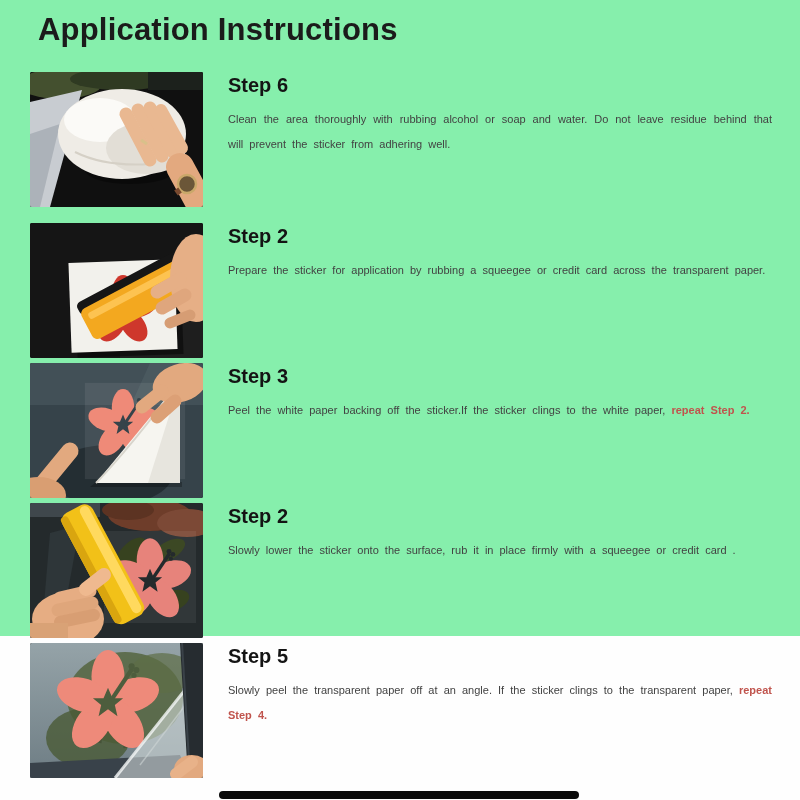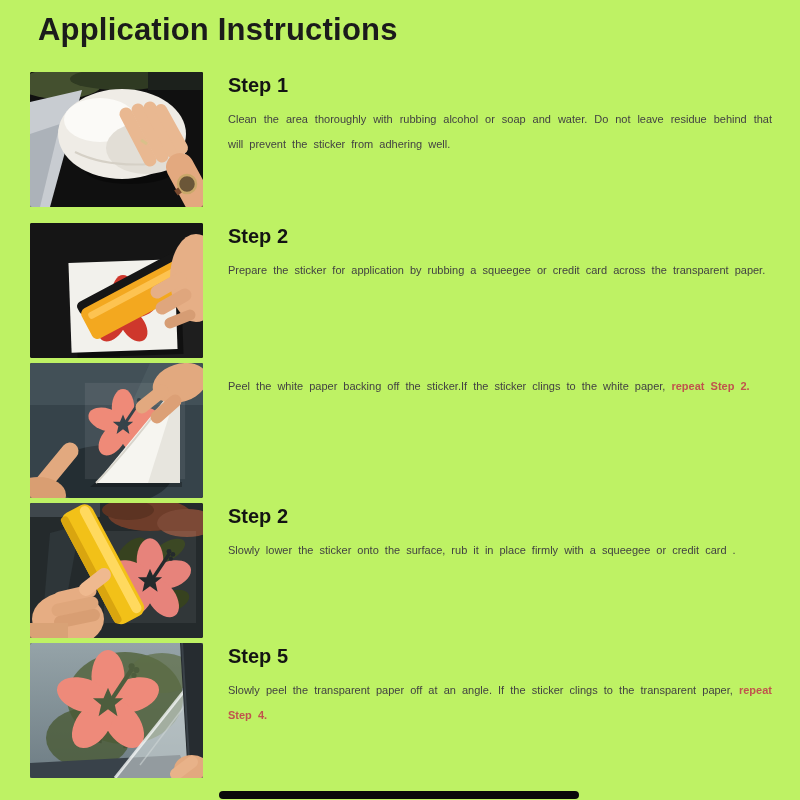--- a/index.html
+++ b/index.html
@@ -1,17 +1,17 @@
 <!DOCTYPE html>
 <html style="--title-color: #1b1b1b; --heading-color: #141414; --body-color: #424242; --red-color: #c0544d;"><head>
 <meta charset="utf-8">
 <style>
   html,body{margin:0;padding:0;background:#fefefe;width:800px;height:800px;overflow:hidden;
     font-family:"Liberation Sans",sans-serif;}
-  #page{position:relative;width:800px;height:800px;background:#bef264;}
+  #page{position:relative;width:800px;height:636px;background:#86efac;}
   #title{position:absolute;left:38px;top:12px;font-size:31px;font-weight:bold;
     color:var(--title-color,#1b1b1b);letter-spacing:0.2px;}
   #steps{position:absolute;left:30px;top:72px;width:742px;}
   .row{display:flex;align-items:flex-start;margin-bottom:5px;}
   .row.first{margin-bottom:16px;}
   .photo{flex:none;width:173px;height:135px;border-radius:2px;overflow:hidden;
     position:relative;background:#111;}
   .photo svg{display:block;width:173px;height:135px;}
   .txt{margin-left:25px;width:560px;}
   .step-h{font-size:20px;font-weight:bold;color:var(--heading-color,#141414);
@@ -71,21 +71,21 @@
             <line x1="120" y1="36" x2="143" y2="80" stroke-width="13"></line>
             <line x1="131" y1="38" x2="152" y2="76" stroke-width="12"></line>
           </g>
           <line x1="150" y1="95" x2="170" y2="132" stroke="#e3a97f" stroke-width="28" stroke-linecap="round"></line>
           <line x1="111" y1="68" x2="117" y2="72" stroke="#d9c08a" stroke-width="3"></line>
           <circle cx="157" cy="112" r="9" fill="#6b5638" stroke="#caa86a" stroke-width="2.5"></circle>
           <line x1="146" y1="121" x2="150" y2="118" stroke="#7a4a2f" stroke-width="6"></line>
         </svg>
       </div>
       <div class="txt">
-        <div class="step-h">Step 1</div>
+        <div class="step-h">Step 6</div>
         <div class="step-b"><span>Clean the area thoroughly with rubbing alcohol or soap and water. Do not leave residue behind that will prevent the sticker from adhering well.</span><span class="red"></span></div>
       </div>
     </div>
 
     <div class="row">
       <div class="photo">
         <svg viewBox="0 0 173 135">
           <rect width="173" height="135" fill="#151515"></rect>
           <rect x="90" y="70" width="83" height="65" fill="#1e1e1e"></rect>
           <rect x="46" y="43" width="106" height="90" fill="#000000" opacity="0.45" transform="rotate(-2 96 88)"></rect>
@@ -128,20 +128,21 @@
           <polygon points="150,18 150,120 118,120" fill="#e7e5de"></polygon>
           <path d="M66,120 Q100,85 150,18" stroke="#d8d5cc" stroke-width="2" fill="none"></path>
           <ellipse cx="150" cy="20" rx="28" ry="19" fill="#e2a97f" transform="rotate(-18 150 20)"></ellipse>
           <line x1="132" y1="28" x2="112" y2="44" stroke="#e2a97f" stroke-width="13" stroke-linecap="round"></line>
           <line x1="145" y1="38" x2="127" y2="54" stroke="#dca076" stroke-width="13" stroke-linecap="round"></line>
           <line x1="12" y1="122" x2="40" y2="88" stroke="#e2a97f" stroke-width="17" stroke-linecap="round"></line>
           <ellipse cx="8" cy="132" rx="28" ry="18" fill="#d99e72"></ellipse>
         </svg>
       </div>
       <div class="txt">
+        <div class="step-h">Step 3</div>
         <div class="step-b"><span>Peel the white paper backing off the sticker.If the sticker clings to the white paper, </span><span class="red">repeat Step 2.</span></div>
       </div>
     </div>
 
     <div class="row">
       <div class="photo">
         <svg viewBox="0 0 173 135">
           <rect width="173" height="135" fill="#242a2c"></rect>
           <rect x="0" y="0" width="70" height="14" fill="#3f474c"></rect>
           <ellipse cx="120" cy="12" rx="42" ry="16" fill="#6e3d2a"></ellipse>

